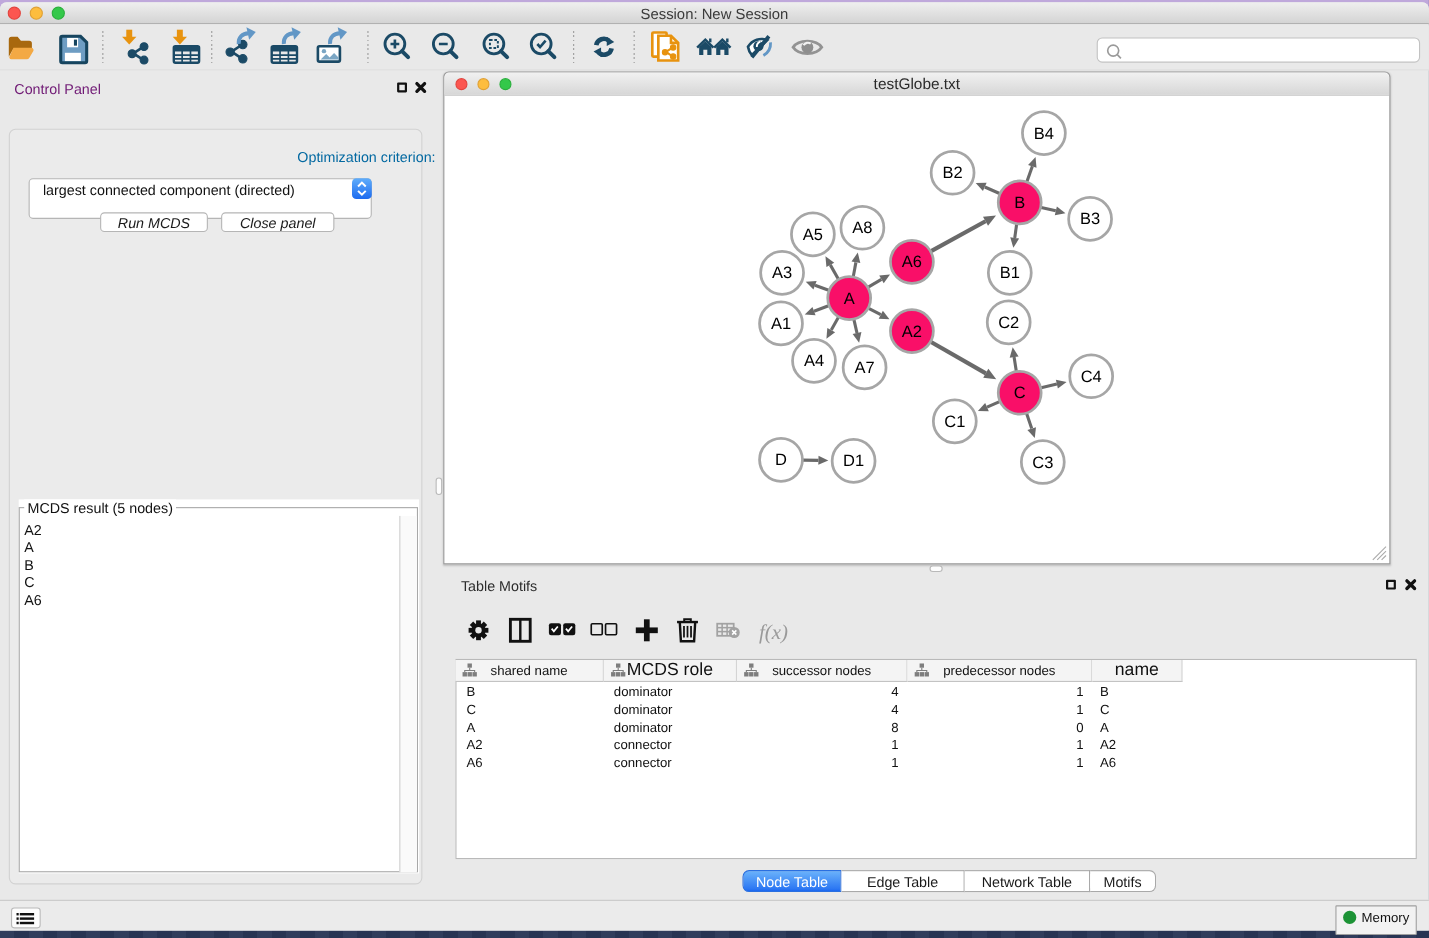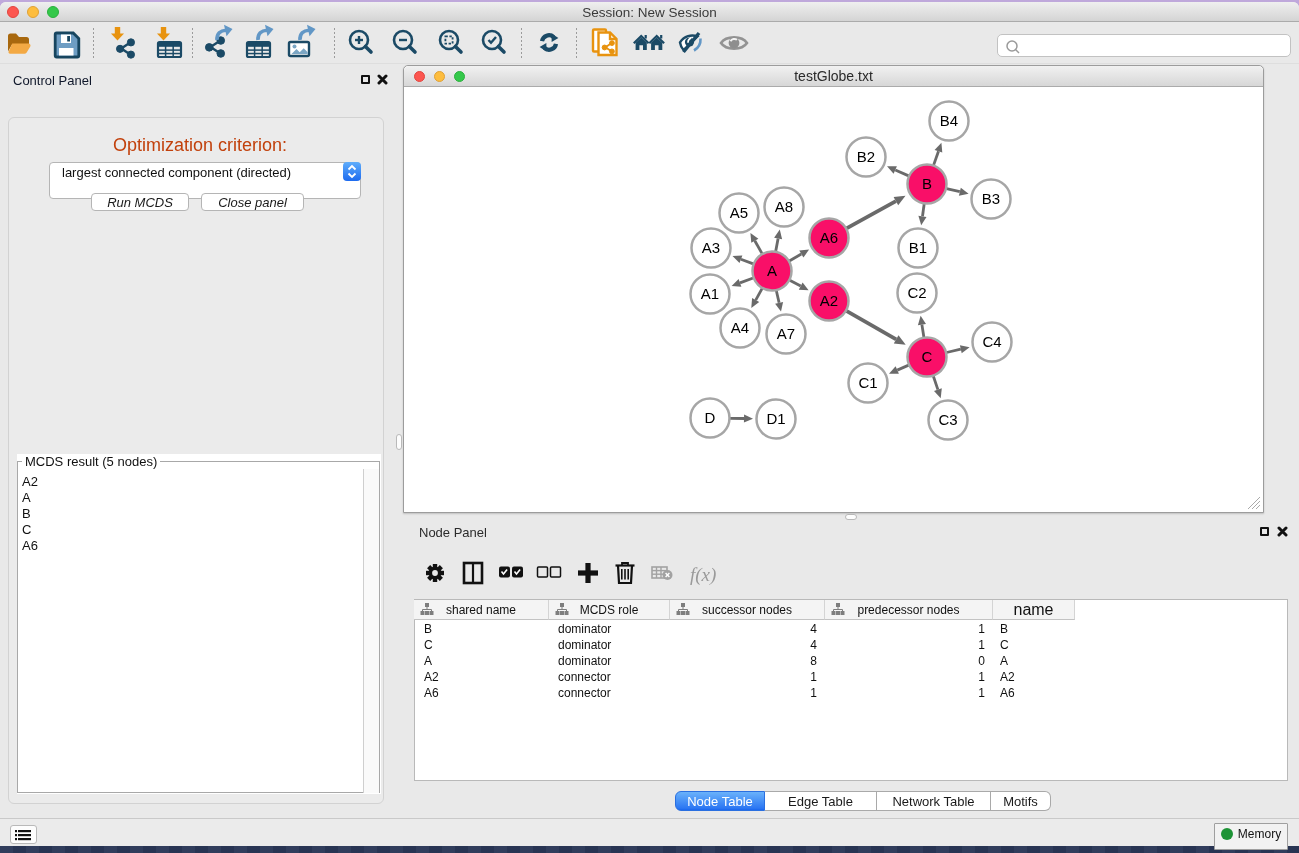--- a/index.html
+++ b/index.html
@@ -17,21 +17,21 @@
   border-bottom:1px solid #ababab; }
 .tl { position:absolute; border-radius:50%; width:12px; height:12px; top:4px; }
 #title { position:absolute; width:100%; text-align:center; top:2.5px; font-size:13.5px; color:#3a3a3a; }
 #toolbar { position:absolute; left:0; top:21px; width:1299px; height:41px; background:#e9e9e9;
   border-bottom:1px solid #dedede; }
 .vsep { position:absolute; top:5px; height:32px; width:1px;
   background-image:repeating-linear-gradient(180deg,#9b9b9b 0 1.6px,transparent 1.6px 4px); }
 #search { position:absolute; left:997px; top:11px; width:294px; height:23px; background:#fff;
   border:1px solid #c2c2c2; border-radius:5px; }
 #leftpanel { position:absolute; left:0; top:62px; width:392px; height:757px; }
-#cp-title { position:absolute; left:13px; top:9px; font-size:13px; color:#0f172a; }
+#cp-title { position:absolute; left:13px; top:9px; font-size:13px; color:#701a75; }
 #subpanel { position:absolute; left:8px; top:53px; width:376px; height:687px;
   background:#ebebeb; border:1px solid #d2d2d2; border-radius:6px; }
 .tabrow { position:absolute; display:flex; height:20px; font-size:13px; }
 .tab { border:1px solid #a9a9a9; border-left:none; background:#fff; color:#1a1a1a;
   display:flex; align-items:center; justify-content:center; }
 .tab.first { border-left:1px solid #a9a9a9; border-radius:5px 0 0 5px; }
 .tab.last { border-radius:0 5px 5px 0; }
 .tab.sel { background:linear-gradient(180deg,#6ab2fb,#2c77f3 90%,#1a66ee);
   color:#fff; border-color:#2a6fe0; }
 #gwin { position:absolute; left:403px; top:63px; width:861px; height:448px;
@@ -205,22 +205,22 @@
       </div>
   </div>
 
   <div id="leftpanel">
     <div id="cp-title">Control Panel</div>
     <div class="flt" style="left:361px;top:11px"></div>
     <svg style="position:absolute;left:377px;top:10px" width="11" height="11" viewBox="0 0 11 11">
       <path d="M2 2 L9 9 M9 2 L2 9" stroke="#111" stroke-width="3" stroke-linecap="round"></path>
       </svg>
     <div id="subpanel"></div>
-    <div style="position:absolute;left:4px;top:71px;width:392px;text-align:center;font-size:18px;color:#c2410c">Optimization criterion:</div>
-    <div style="position:absolute;left:49px;top:98px;width:312px;height:37px;background:#fff;border:1px solid #b5b5b5;border-radius:4px">
+    <div style="position:absolute;left:4px;top:71px;width:392px;text-align:right;font-size:13px;color:#0369a1">Optimization criterion:</div>
+    <div style="position:absolute;left:26px;top:98px;width:312px;height:37px;background:#fff;border:1px solid #b5b5b5;border-radius:4px">
       <div style="position:absolute;left:12px;top:1px;font-size:13px;color:#111;line-height:17px">largest connected component (directed)</div>
       <div style="position:absolute;right:-1px;top:-1px;width:18px;height:19px;border-radius:4px;background:linear-gradient(180deg,#5fadfb,#1d6bef)">
         <svg width="18" height="19">
             <path d="M5.5 7.5 L9 4 L12.5 7.5" stroke="#fff" stroke-width="1.8" fill="none"></path>
         <path d="M5.5 11.5 L9 15 L12.5 11.5" stroke="#fff" stroke-width="1.8" fill="none"></path>
           </svg>
       </div>
     </div>
     <div class="wbtn" style="left:91px;top:129px;width:98px;height:18px">Run MCDS</div>
     <div class="wbtn" style="left:201px;top:129px;width:103px;height:18px">Close panel</div>
@@ -326,21 +326,21 @@
           <line x1="13" y1="1" x2="1" y2="13"></line>
       <line x1="13" y1="5" x2="5" y2="13"></line>
           <line x1="13" y1="9" x2="9" y2="13"></line>
         </g>
     </svg>
   </div>
   <div class="mini-btn" style="left:396px;top:432px;width:6px;height:16px"></div>
   <div class="mini-btn" style="left:845px;top:512px;width:12px;height:6px"></div>
 
   <div id="tablepanel">
-    <div style="position:absolute;left:16px;top:5px;font-size:13px;color:#2b2b2b">Node Panel</div>
+    <div style="position:absolute;left:16px;top:5px;font-size:13px;color:#2b2b2b">Table Motifs</div>
     <div class="flt" style="left:857px;top:7px"></div>
     <svg style="position:absolute;left:874px;top:6px" width="11" height="11" viewBox="0 0 11 11">
       <path d="M2 2 L9 9 M9 2 L2 9" stroke="#111" stroke-width="3" stroke-linecap="round"></path>
       </svg>
   </div>
   <svg style="position:absolute;left:0;top:0;pointer-events:none" width="1299" height="853">
     <g transform="translate(435,571)">
         <g fill="#111">
           <rect x="-2.2" y="-9" width="4.4" height="4" transform="rotate(0)"></rect>
           <rect x="-2.2" y="-9" width="4.4" height="4" transform="rotate(45)"></rect>
@@ -399,21 +399,21 @@
       <g fill="#7e7e7e">
         <rect x="5" y="0" width="4" height="4"></rect>
         <rect x="0.5" y="8" width="4" height="4"></rect>
         <rect x="5" y="8" width="4" height="4"></rect>
         <rect x="9.5" y="8" width="4" height="4"></rect>
       </g>
       <g stroke="#7e7e7e" stroke-width="1" fill="none">
         <path d="M7 4 V6.5 M2.5 8 V6.5 H11.5 V8"></path>
       </g>
     </svg>
-<div style="position:absolute;left:549px;top:598px;width:121px;height:20px;background:#f4f4f4;border-right:1px solid #d4d4d4;border-bottom:1px solid #c3c3c3;display:flex;align-items:center;justify-content:center;font-size:12px;color:#111">MCDS role</div>
+<div style="position:absolute;left:549px;top:598px;width:121px;height:20px;background:#f4f4f4;border-right:1px solid #d4d4d4;border-bottom:1px solid #c3c3c3;display:flex;align-items:center;justify-content:center;font-size:16px;color:#111">MCDS role</div>
     <svg style="position:absolute;left:555px;top:601px" width="14" height="13" viewBox="0 0 14 13">
       <g fill="#7e7e7e">
         <rect x="5" y="0" width="4" height="4"></rect>
         <rect x="0.5" y="8" width="4" height="4"></rect>
         <rect x="5" y="8" width="4" height="4"></rect>
         <rect x="9.5" y="8" width="4" height="4"></rect>
       </g>
       <g stroke="#7e7e7e" stroke-width="1" fill="none">
         <path d="M7 4 V6.5 M2.5 8 V6.5 H11.5 V8"></path>
       </g>

